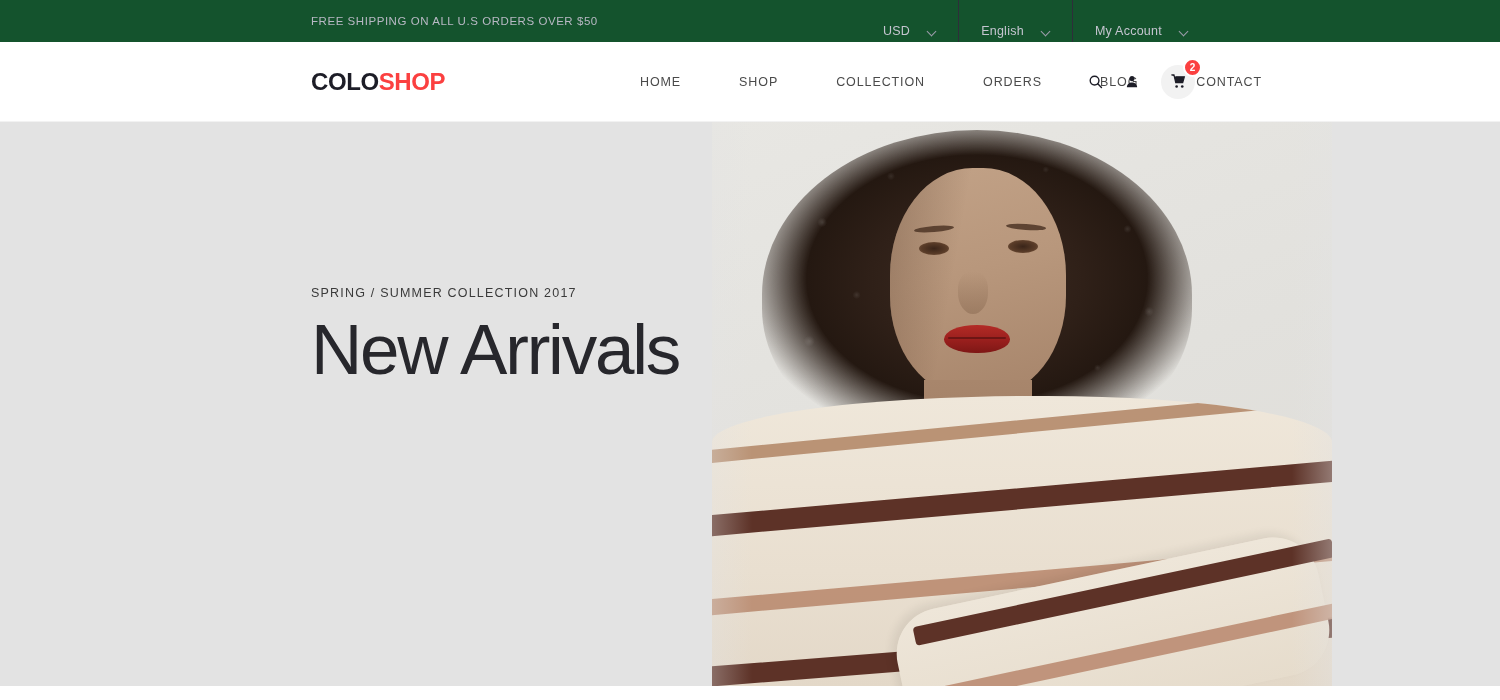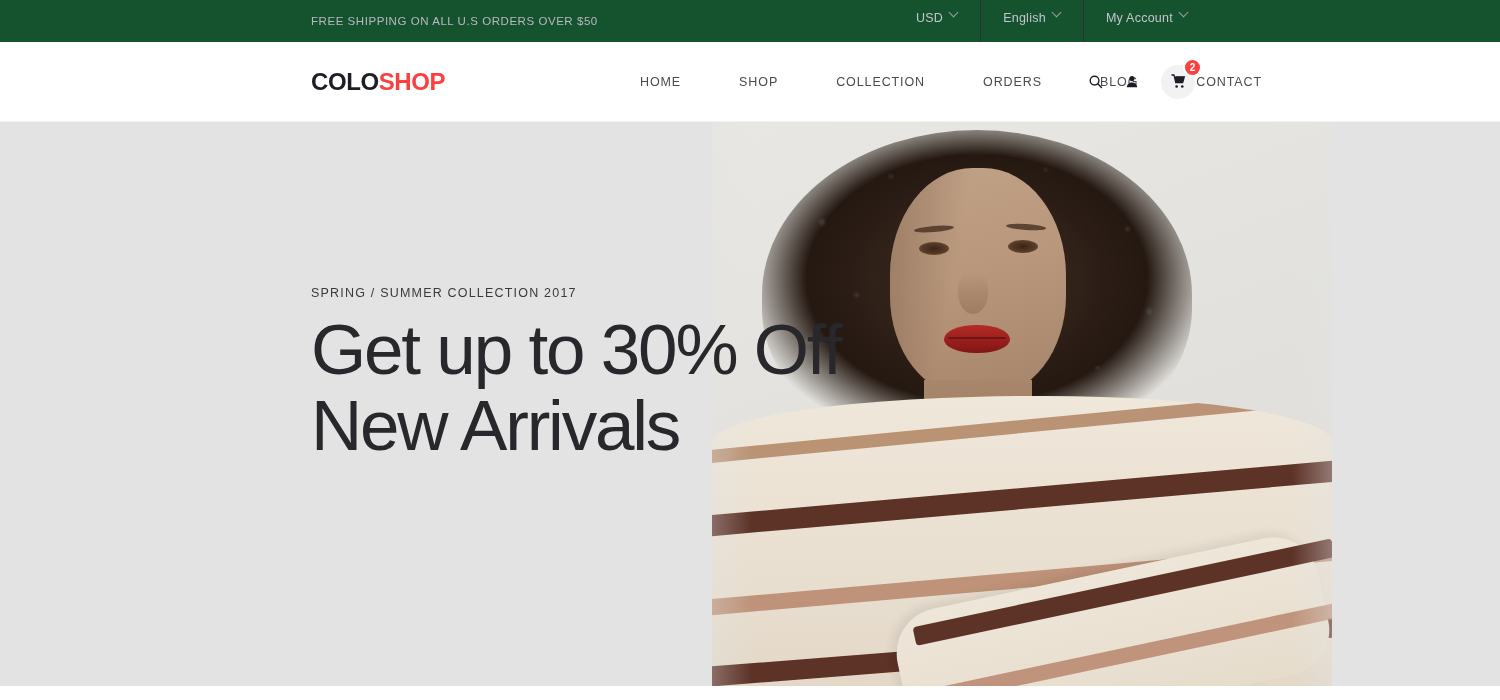--- a/index.html
+++ b/index.html
@@ -25,22 +25,22 @@
     padding-left:311px;
   }
   .shipping-note{
     display:flex; align-items:center;
     color:#b8b8c4; font-size:11.5px;
     letter-spacing:0.55px; font-weight:400;
     white-space:nowrap;
   }
   .topbar-right{ display:flex; align-items:stretch; }
   .top-item{
-    display:flex; align-items:flex-start; gap:7px;
-    padding:11px 22px;
+    display:flex; align-items:flex-end; gap:18px;
+    padding:4px 22px;
     color:#c5c5d0; font-size:12.5px;
     letter-spacing:0.25px;
     cursor:pointer;
     border-left:1px solid #2e2e3a;
     white-space:nowrap;
   }
   .top-item:first-child{ border-left:none; }
   .top-item.no-div{ border-left:none; }
   .chev{ display:inline-block; width:8px; height:8px; position:relative; top:-2px; }
   .chev:after{
@@ -338,21 +338,20 @@
         <div class="astripe a2"></div>
       </div>
     </div>
     <div class="fade-l"></div>
     <div class="fade-r"></div>
   </div>
 
   <div class="hero-content">
     <div class="hero-eyebrow">SPRING / SUMMER COLLECTION 2017</div>
     <div class="hero-title">
-      <span>Get up to 30% Off</span>
       <span class="l2">New Arrivals</span>
     </div>
   </div>
 </div>
 
 <div class="products">
   <div class="products-row">
     <div class="pcard">
         <div class="pimg a"></div>
       </div>

